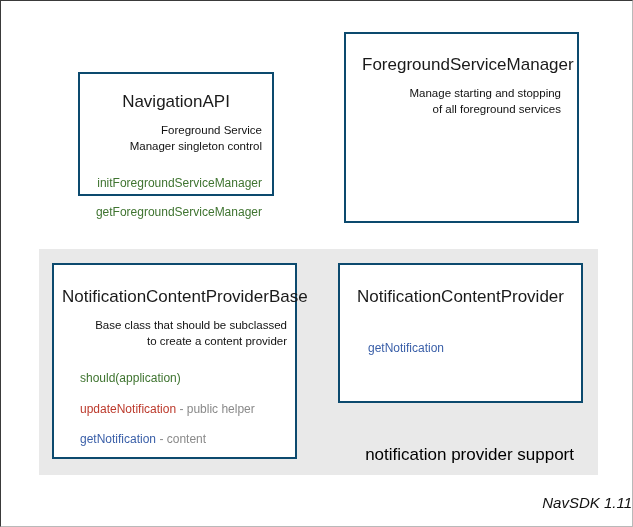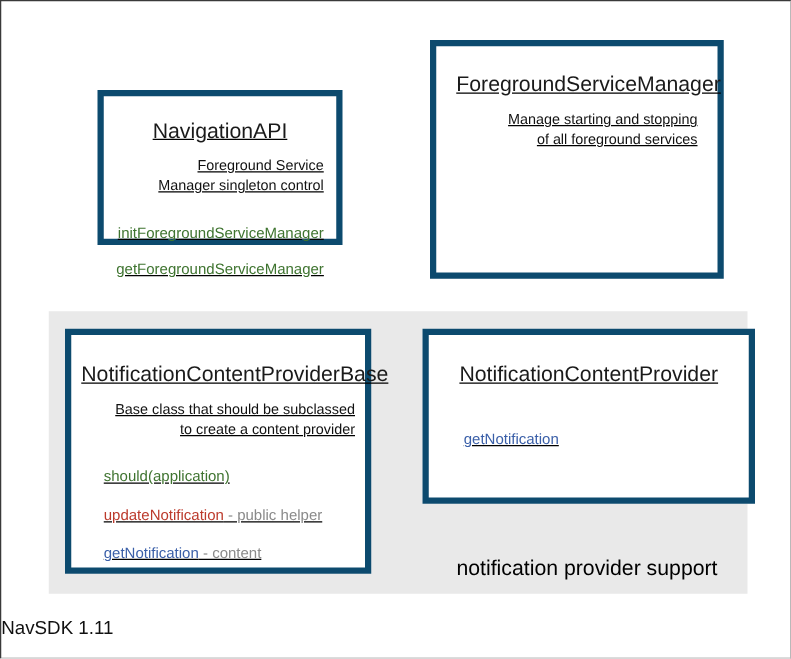--- a/index.html
+++ b/index.html
@@ -39,23 +39,22 @@
     bottom: 10px;
     font-size: 17px;
     color: #000000;
     white-space: nowrap;
   }
 
   
   .class-box {
     position: absolute;
     background: #ffffff;
-    border: 5px solid #0c4a6e;
+    border: 2px solid #0c4a6e;
     box-sizing: border-box;
-    text-decoration: underline;
   }
   .box-title {
     text-align: center;
     color: #1a1a1a;
     font-size: 17px;
     line-height: 1.2;
     white-space: nowrap;
   }
   .box-desc {
     text-align: right;
@@ -95,35 +94,36 @@
   #box-foreground-service-manager .member { margin-left: 10px; margin-bottom: 15px; }
 
   #box-notification-content-provider-base {
     left: 51px; top: 262px; width: 245px; height: 196px;
     padding: 22px 8px 0 8px;
   }
   #box-notification-content-provider-base .member-list { margin-top: 22px; text-align: left; }
   #box-notification-content-provider-base .member { margin-left: 18px; margin-bottom: 16px; }
 
   #box-notification-content-provider {
-    left: 337px; top: 262px; width: 266px; height: 140px;
+    left: 337px; top: 262px; width: 245px; height: 140px;
     padding: 22px 10px 0 10px;
   }
   #box-notification-content-provider .member-list { margin-top: 34px; text-align: left; }
   #box-notification-content-provider .member { margin-left: 18px; }
 
   
   .footer-label {
     position: absolute;
     left: 0;
     right: 0;
     top: 493px;
-    text-align: left;
+    text-align: right;
     font-size: 15px;
     color: #111111;
+    font-style: italic;
   }
 </style>
 </head>
 <body>
 
 <div id="canvas">
 
   <div class="group-panel">
     <div class="group-caption">notification provider support</div>
   </div>

